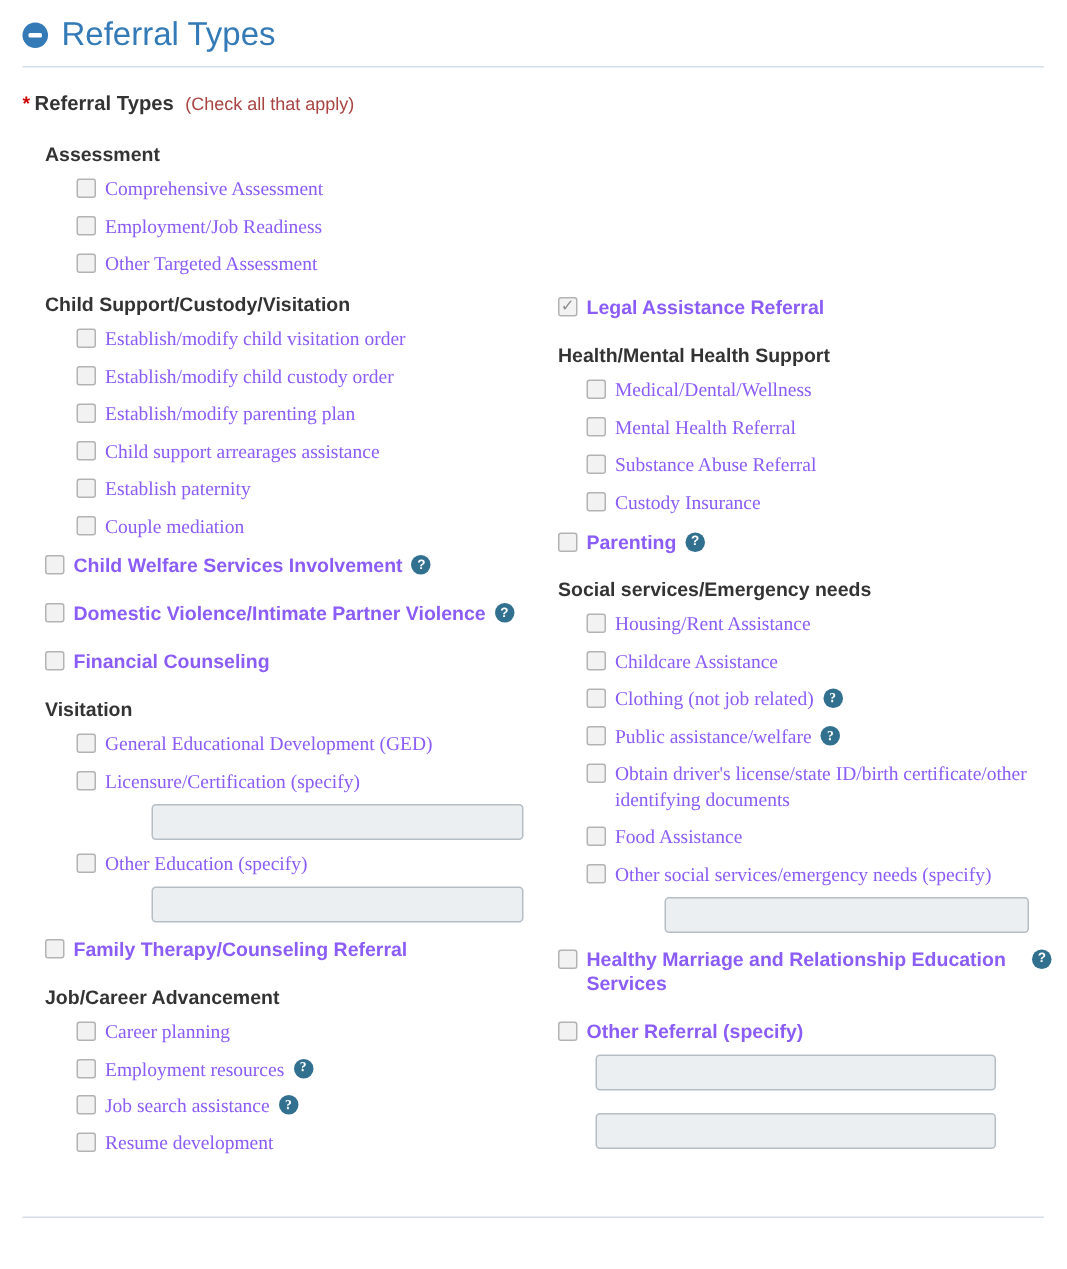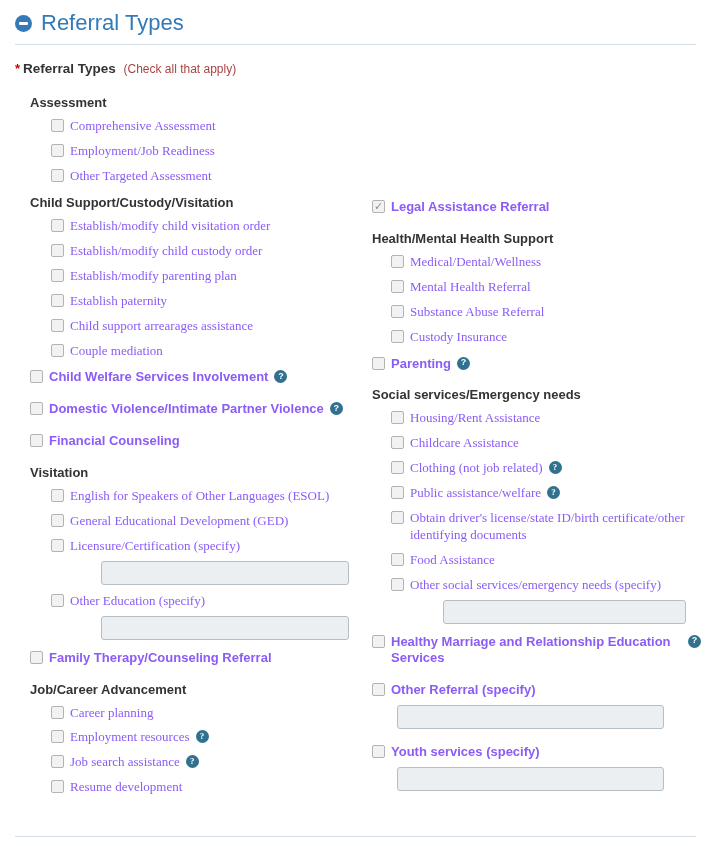--- a/index.html
+++ b/index.html
@@ -95,27 +95,27 @@
           </div>
           <div class="check-item">
             <div class="check-line">
               <span class="cb"></span>
               <span class="cb-label">Establish/modify parenting plan</span>
             </div>
           </div>
           <div class="check-item">
             <div class="check-line">
               <span class="cb"></span>
+              <span class="cb-label">Child support arrearages assistance</span>
+            </div>
+          </div>
+          <div class="check-item">
+            <div class="check-line">
+              <span class="cb"></span>
               <span class="cb-label">Establish paternity</span>
-            </div>
-          </div>
-          <div class="check-item">
-            <div class="check-line">
-              <span class="cb"></span>
-              <span class="cb-label">Child support arrearages assistance</span>
             </div>
           </div>
           <div class="check-item">
             <div class="check-line">
               <span class="cb"></span>
               <span class="cb-label">Couple mediation</span>
             </div>
           </div>
         </div>
         <div class="check-item top-level">
@@ -136,26 +136,20 @@
           <div class="check-line">
             <span class="cb"></span>
             <span class="cb-label bold">Financial Counseling</span>
           </div>
         </div>
         <div class="group">
           <div class="group-heading">Visitation</div>
           <div class="check-item">
             <div class="check-line">
               <span class="cb"></span>
-              <span class="cb-label">English for Speakers of Other Languages (ESOL)</span>
-            </div>
-          </div>
-          <div class="check-item">
-            <div class="check-line">
-              <span class="cb"></span>
               <span class="cb-label">General Educational Development (GED)</span>
             </div>
           </div>
           <div class="check-item">
             <div class="check-line">
               <span class="cb"></span>
               <span class="cb-label">Licensure/Certification (specify)</span>
             </div>
             <div class="specify"><input type="text" disabled="" style=""></div>
           </div>
@@ -300,24 +294,20 @@
           </div>
         </div>
         <div class="check-item top-level">
           <div class="check-line">
             <span class="cb"></span>
             <span class="cb-label bold">Other Referral (specify)</span>
           </div>
           <div class="specify top"><input type="text" disabled="" style=""></div>
         </div>
         <div class="check-item top-level">
-          <div class="check-line">
-            <span class="cb"></span>
-            <span class="cb-label bold">Youth services (specify)</span>
-          </div>
           <div class="specify top"><input type="text" disabled="" style=""></div>
         </div>
       </div>
   </div>
 
   <div class="section-header">
     
     
   </div>
 

